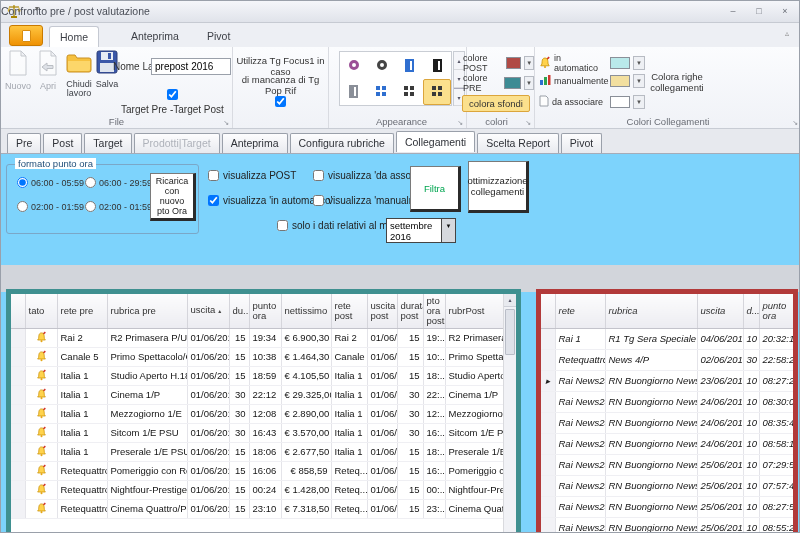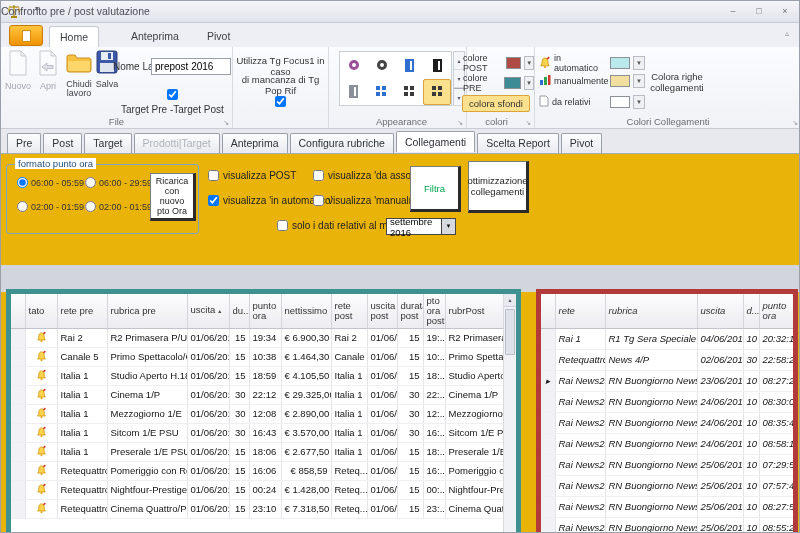--- a/index.html
+++ b/index.html
@@ -71,30 +71,30 @@
 
   
   .tabstrip2 { position:absolute; left:0; top:128px; width:100%; height:25px; background:#e7e9ee;
     border-bottom:1px solid #a6acb8; padding:3px 0 0 6px; white-space:nowrap; }
   .t2 { display:inline-block; padding:3px 8px 4px; font-size:10.5px; color:#2f3238; margin-right:2px;
     background:linear-gradient(#fdfdfe,#e8eaef); border:1px solid #9aa0aa; border-bottom:none; border-radius:2px 2px 0 0; }
   .t2.active { background:#fff; position:relative; top:-1px; padding-top:4px; }
   .t2.disabled { color:#aeb2ba; }
 
   
-  .content { position:absolute; left:0; top:153px; width:100%; height:380px; background:#eab308; }
+  .content { position:absolute; left:0; top:153px; width:100%; height:380px; background:#7dd3fc; }
   .groupbox { position:absolute; left:5px; top:10px; width:193px; height:70px; border:1px solid #7ba7c7; border-radius:3px; }
   .groupbox .gb-title { position:absolute; left:8px; top:-7px; background:#fff; padding:0 3px; font-size:9.5px; color:#1f4e79; }
   .radio-item { position:absolute; display:flex; align-items:center; gap:3px; font-size:9px; color:#333; }
   input[type=radio], input[type=checkbox] { width:11px; height:11px; margin:0; }
   .hard-btn { position:absolute; background:#fff; border:1px solid #7a7a7a; border-right:3px solid #2b2b2b;
     border-bottom:3px solid #2b2b2b; font-size:9.5px; color:#222; text-align:center;
     display:flex; align-items:center; justify-content:center; font-family:"Liberation Sans",sans-serif; }
   .cb { position:absolute; display:flex; align-items:center; gap:4px; font-size:10px; color:#222; }
-  .combo { position:absolute; left:385px; top:64px; width:70px; height:17px; border:1px solid #444; background:#fff;
+  .combo { position:absolute; left:385px; top:64px; width:70px; height:25px; border:1px solid #444; background:#fff;
     font-size:9.5px; display:flex; align-items:center; }
   .combo .val { flex:1; padding-left:3px; }
   .combo .arr { width:14px; height:100%; background:#d6d9de; border-left:1px solid #444; text-align:center;
     font-size:6px; line-height:15px; color:#111; }
 
   .grayband { position:absolute; left:0; top:111px; width:800px; height:27px; background:#d2d5db; }
 
   
   .tblwrap { position:absolute; top:135px; background:#fff; border-style:solid; border-width:5px 5px 0 5px; }
   .tblwrap.left { left:5px; width:515px; height:245px; }
@@ -271,21 +271,21 @@
               <rect x="9" y="1" width="2.5" height="10" fill="#d03a2e"></rect>
             </svg></span>
         <span style="width:53px">manualmente</span>
         <span class="swatch" style="background: rgb(242, 223, 159);"></span>
         <span class="sw-caret">▼</span>
       </div>
       <div class="swrow" style="top:48px">
         <span><svg width="10" height="12" viewBox="0 0 10 12">
               <path d="M1 1h6l2 2v8H1z" fill="#fdfdfd" stroke="#9aa0a8"></path>
             </svg></span>
-        <span style="width:55px">da relativi</span>
+        <span style="width:55px">da associare</span>
         <span class="swatch" style="background: rgb(255, 255, 255);"></span>
         <span class="sw-caret">▼</span>
       </div>
       <div class="colora-righe">Colora righe collegamenti</div>
       <div class="rgroup-label">Colori Collegamenti</div>
       <span class="launcher">↘</span>
     </div>
   </div>
 
   <div class="tabstrip2">

